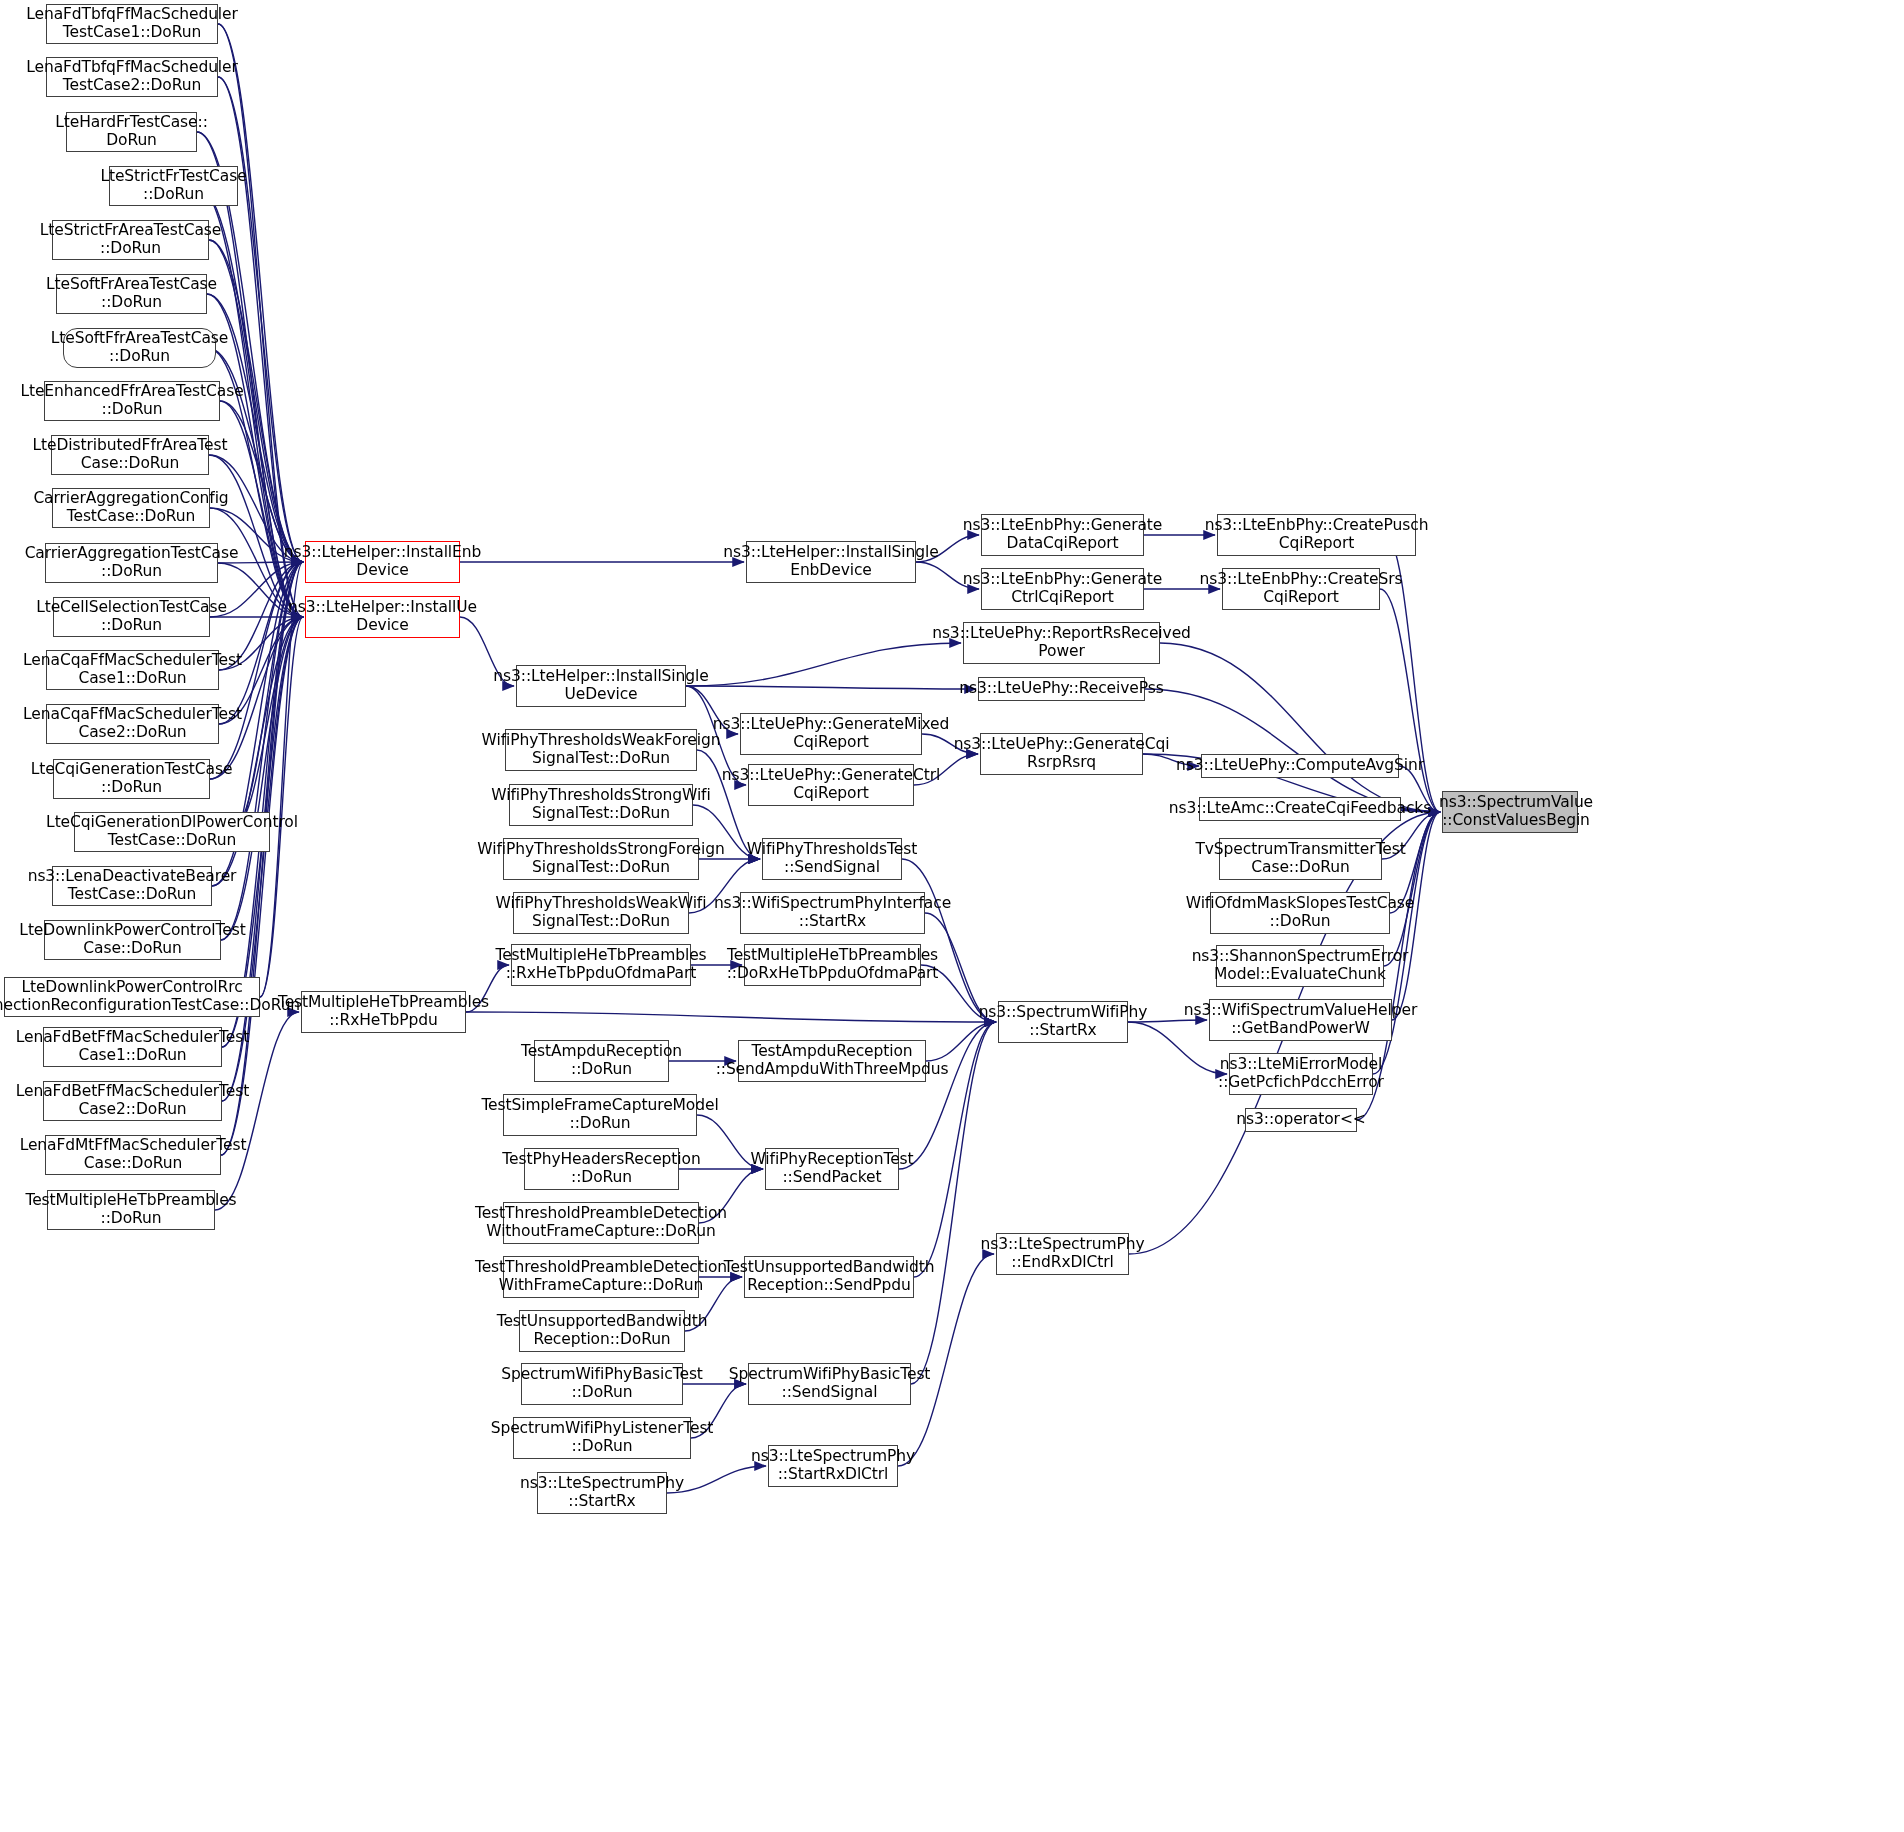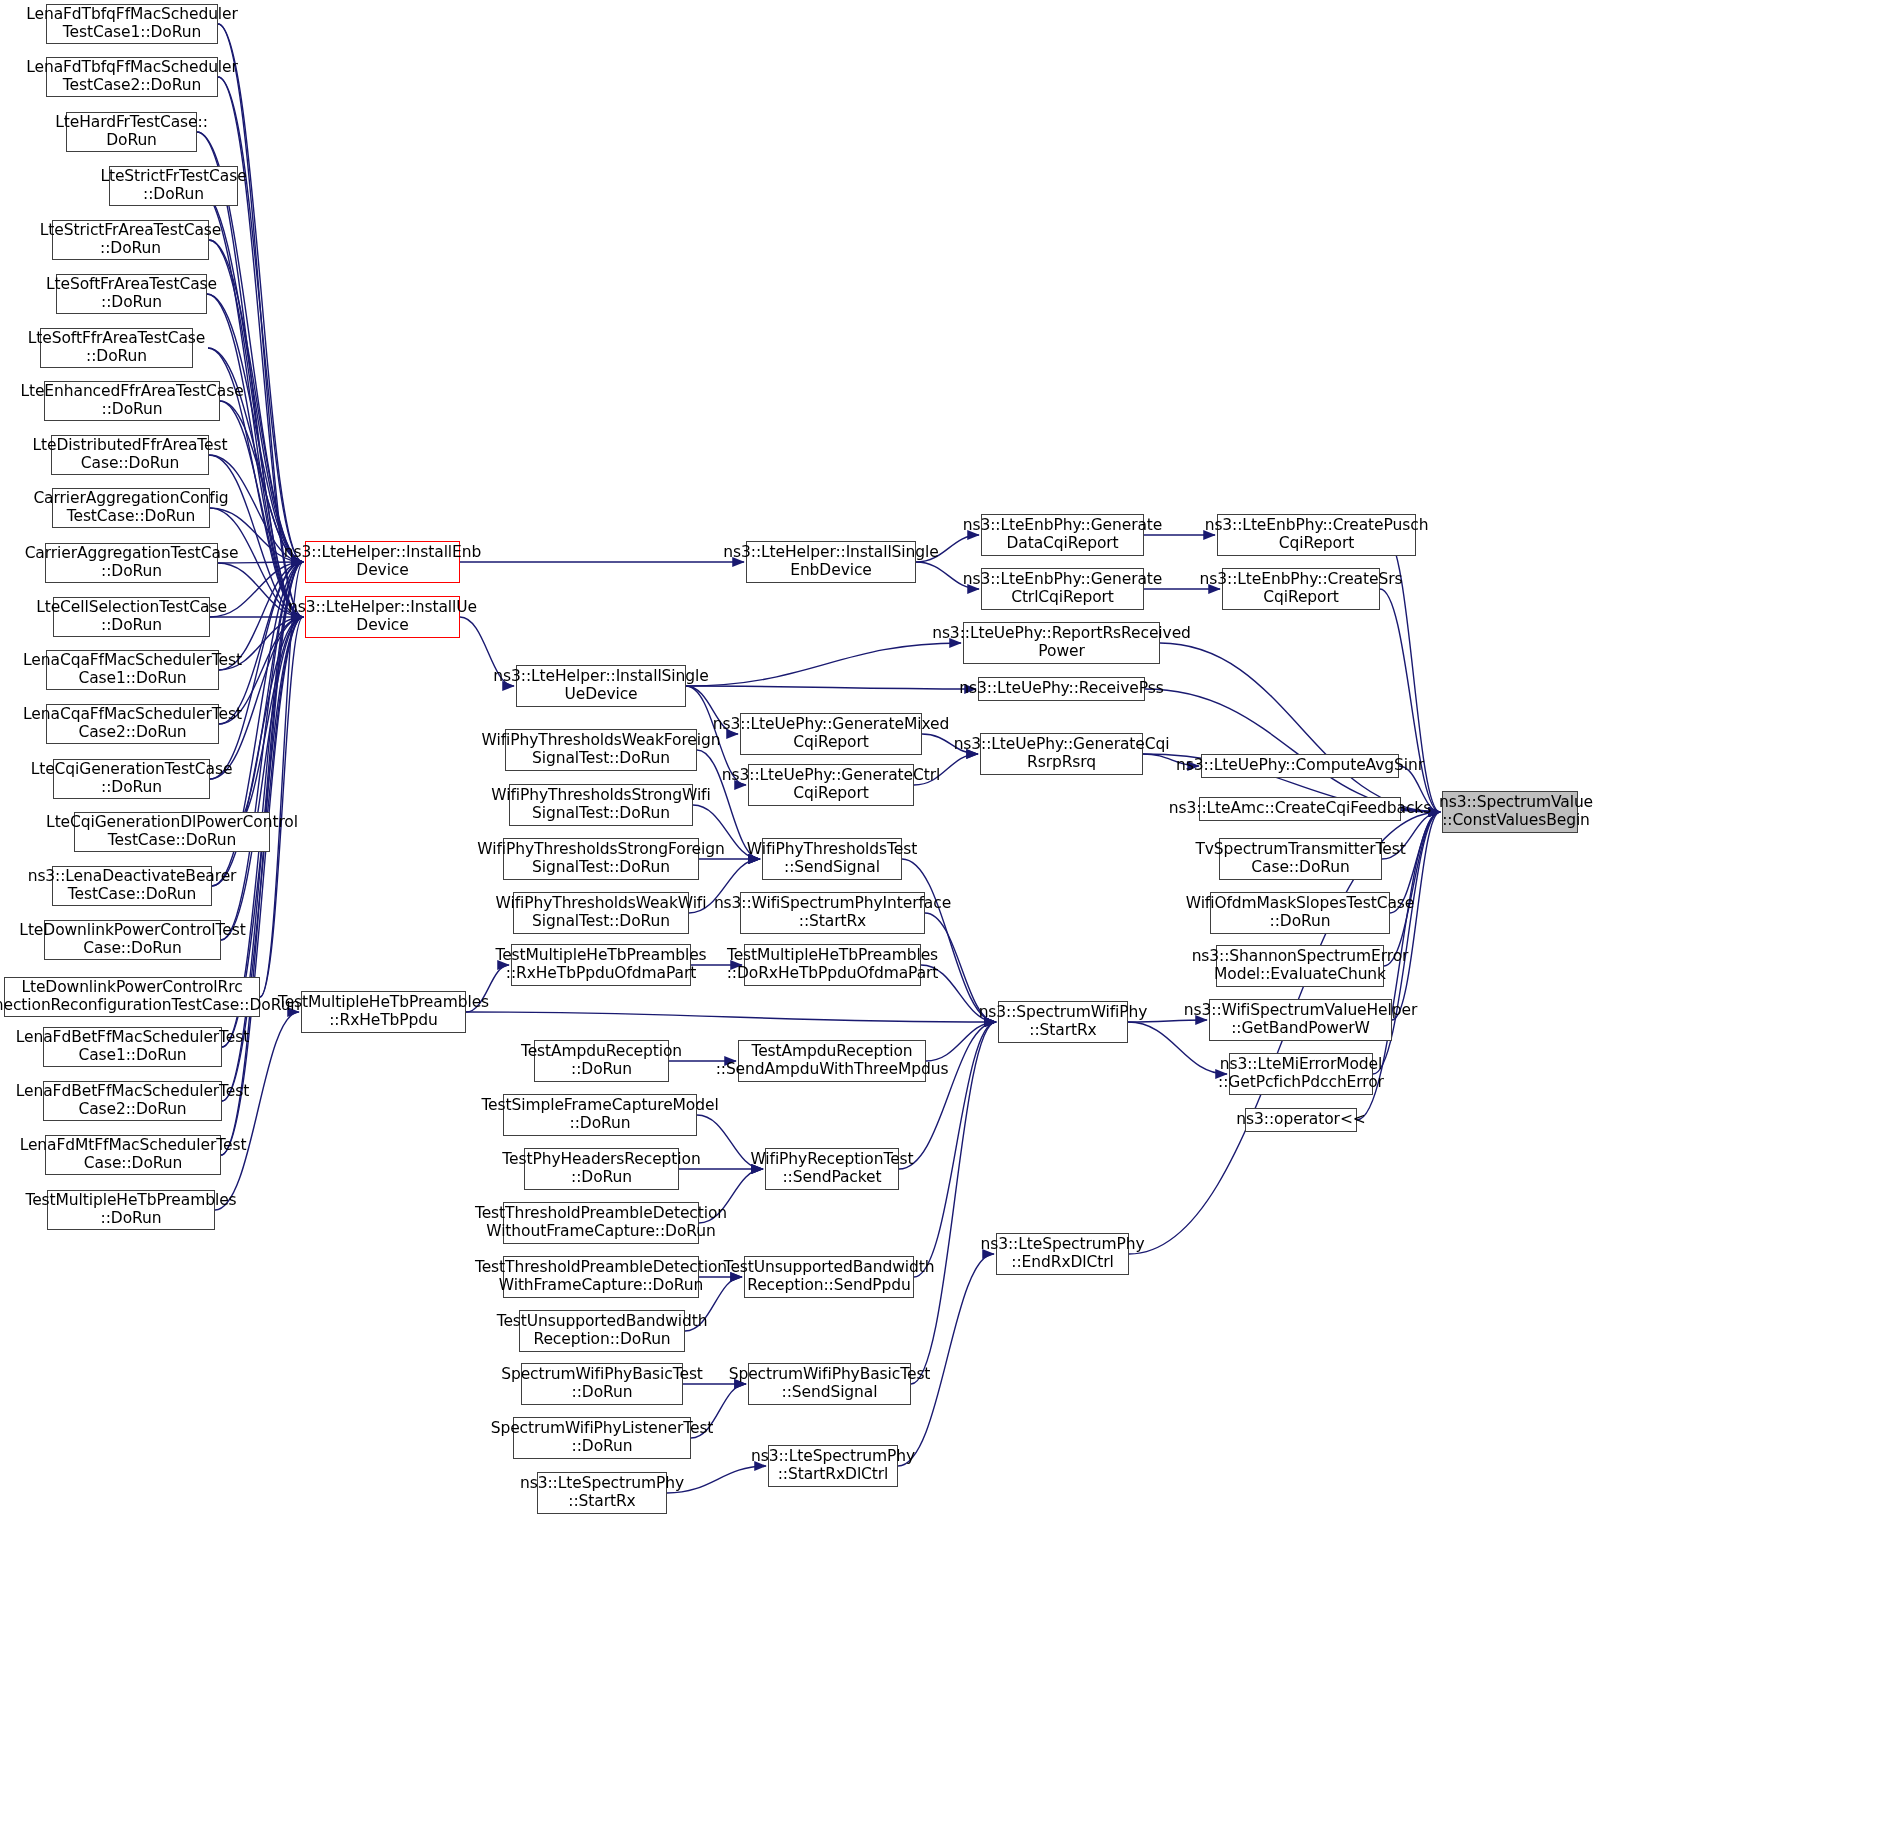--- a/index.html
+++ b/index.html
@@ -165,21 +165,21 @@
       <div class="node" style="left: 46px; top: 57px; width: 172px; height: 40px;">LenaFdTbfqFfMacScheduler
 TestCase2::DoRun</div>
       <div class="node" style="left: 66px; top: 112px; width: 131px; height: 40px;">LteHardFrTestCase::
 DoRun</div>
       <div class="node" style="left: 68px; top: 166px; width: 129px; height: 40px; margin-left: 41px;">LteStrictFrTestCase
 ::DoRun</div>
       <div class="node" style="left: 52px; top: 220px; width: 157px; height: 40px;">LteStrictFrAreaTestCase
 ::DoRun</div>
       <div class="node" style="left: 56px; top: 274px; width: 151px; height: 40px;">LteSoftFrAreaTestCase
 ::DoRun</div>
-      <div class="node" style="left: 40px; top: 328px; width: 153px; height: 40px;">LteSoftFfrAreaTestCase
+      <div class="node" style="left: 63px; top: 328px; width: 153px; height: 40px; border-radius: 14px;">LteSoftFfrAreaTestCase
 ::DoRun</div>
       <div class="node" style="left: 44px; top: 381px; width: 176px; height: 40px;">LteEnhancedFfrAreaTestCase
 ::DoRun</div>
       <div class="node" style="left: 51px; top: 435px; width: 158px; height: 40px;">LteDistributedFfrAreaTest
 Case::DoRun</div>
       <div class="node" style="left: 52px; top: 488px; width: 158px; height: 40px;">CarrierAggregationConfig
 TestCase::DoRun</div>
       <div class="node" style="left: 45px; top: 543px; width: 173px; height: 40px;">CarrierAggregationTestCase
 ::DoRun</div>
       <div class="node" style="left: 53px; top: 597px; width: 157px; height: 40px;">LteCellSelectionTestCase

